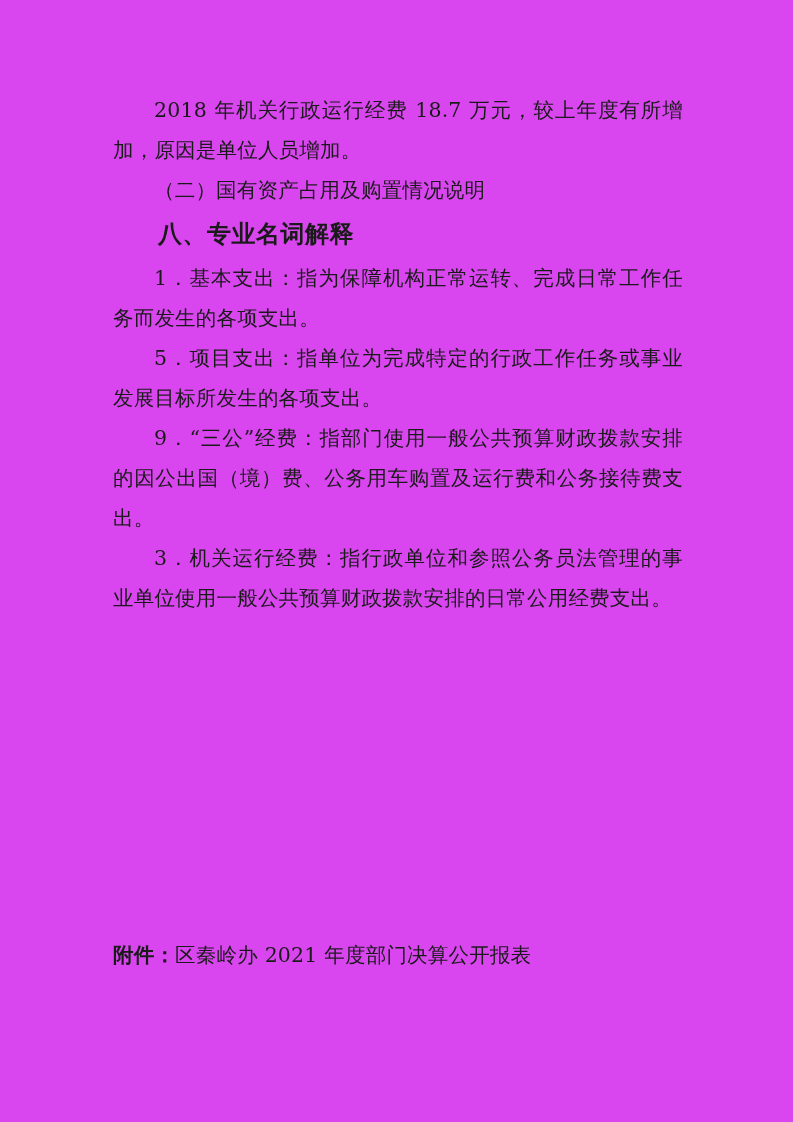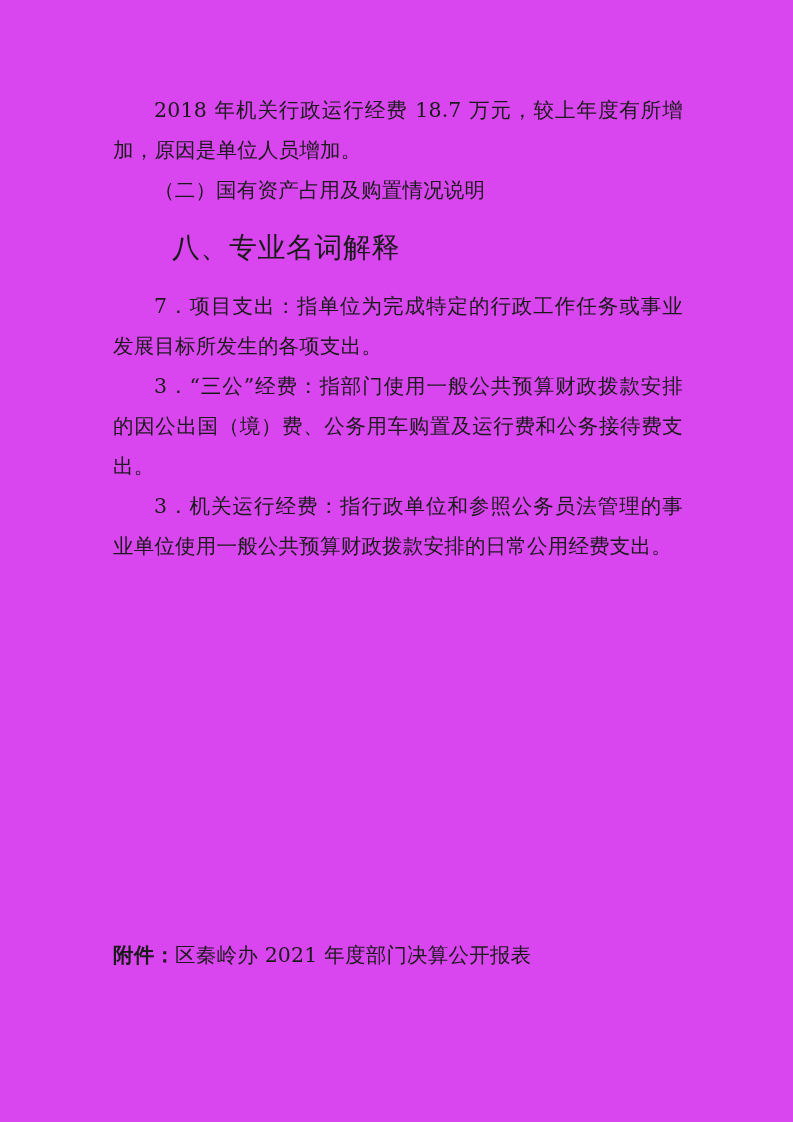--- a/index.html
+++ b/index.html
@@ -30,25 +30,25 @@
     line-height: 40px;
     text-align: justify;
     text-justify: inter-ideograph;
     margin: 0 0 0 0;
     letter-spacing: 0.2px;
   }
   .indent {
     text-indent: 41px;
   }
   .heading {
-    font-size: 28px;
+    font-size: 24px;
     line-height: 40px;
-    font-weight: normal;
+    font-weight: bold;
     text-indent: 41px;
-    margin: 18px;
+    margin: 4px;
     letter-spacing: 0.5px;
   }
   .attach-block {
     position: absolute;
     left: 113px;
     top: 935px;
     width: 600px;
   }
   .attach {
     font-size: 20.5px;
@@ -62,22 +62,23 @@
 </style>
 </head>
 <body>
 
 <div class="page">
 
   <div class="doc-body">
     <p class="para indent">2018 年机关行政运行经费 18.7 万元，较上年度有所增加，原因是单位人员增加。</p>
     <p class="para indent">（二）国有资产占用及购置情况说明</p>
     <p class="heading">八、专业名词解释</p>
-    <p class="para indent">7．项目支出：指单位为完成特定的行政工作任务或事业发展目标所发生的各项支出。</p>
-    <p class="para indent">3．“三公”经费：指部门使用一般公共预算财政拨款安排的因公出国（境）费、公务用车购置及运行费和公务接待费支出。</p>
+    <p class="para indent">1．基本支出：指为保障机构正常运转、完成日常工作任务而发生的各项支出。</p>
+    <p class="para indent">5．项目支出：指单位为完成特定的行政工作任务或事业发展目标所发生的各项支出。</p>
+    <p class="para indent">9．“三公”经费：指部门使用一般公共预算财政拨款安排的因公出国（境）费、公务用车购置及运行费和公务接待费支出。</p>
     <p class="para indent">3．机关运行经费：指行政单位和参照公务员法管理的事业单位使用一般公共预算财政拨款安排的日常公用经费支出。</p>
   </div>
 
   <div class="attach-block">
     <p class="attach"><span class="attach-label">附件：</span><span>区秦岭办 2021 年度部门决算公开报表</span></p>
   </div>
 
 </div>
 
 </body></html>

